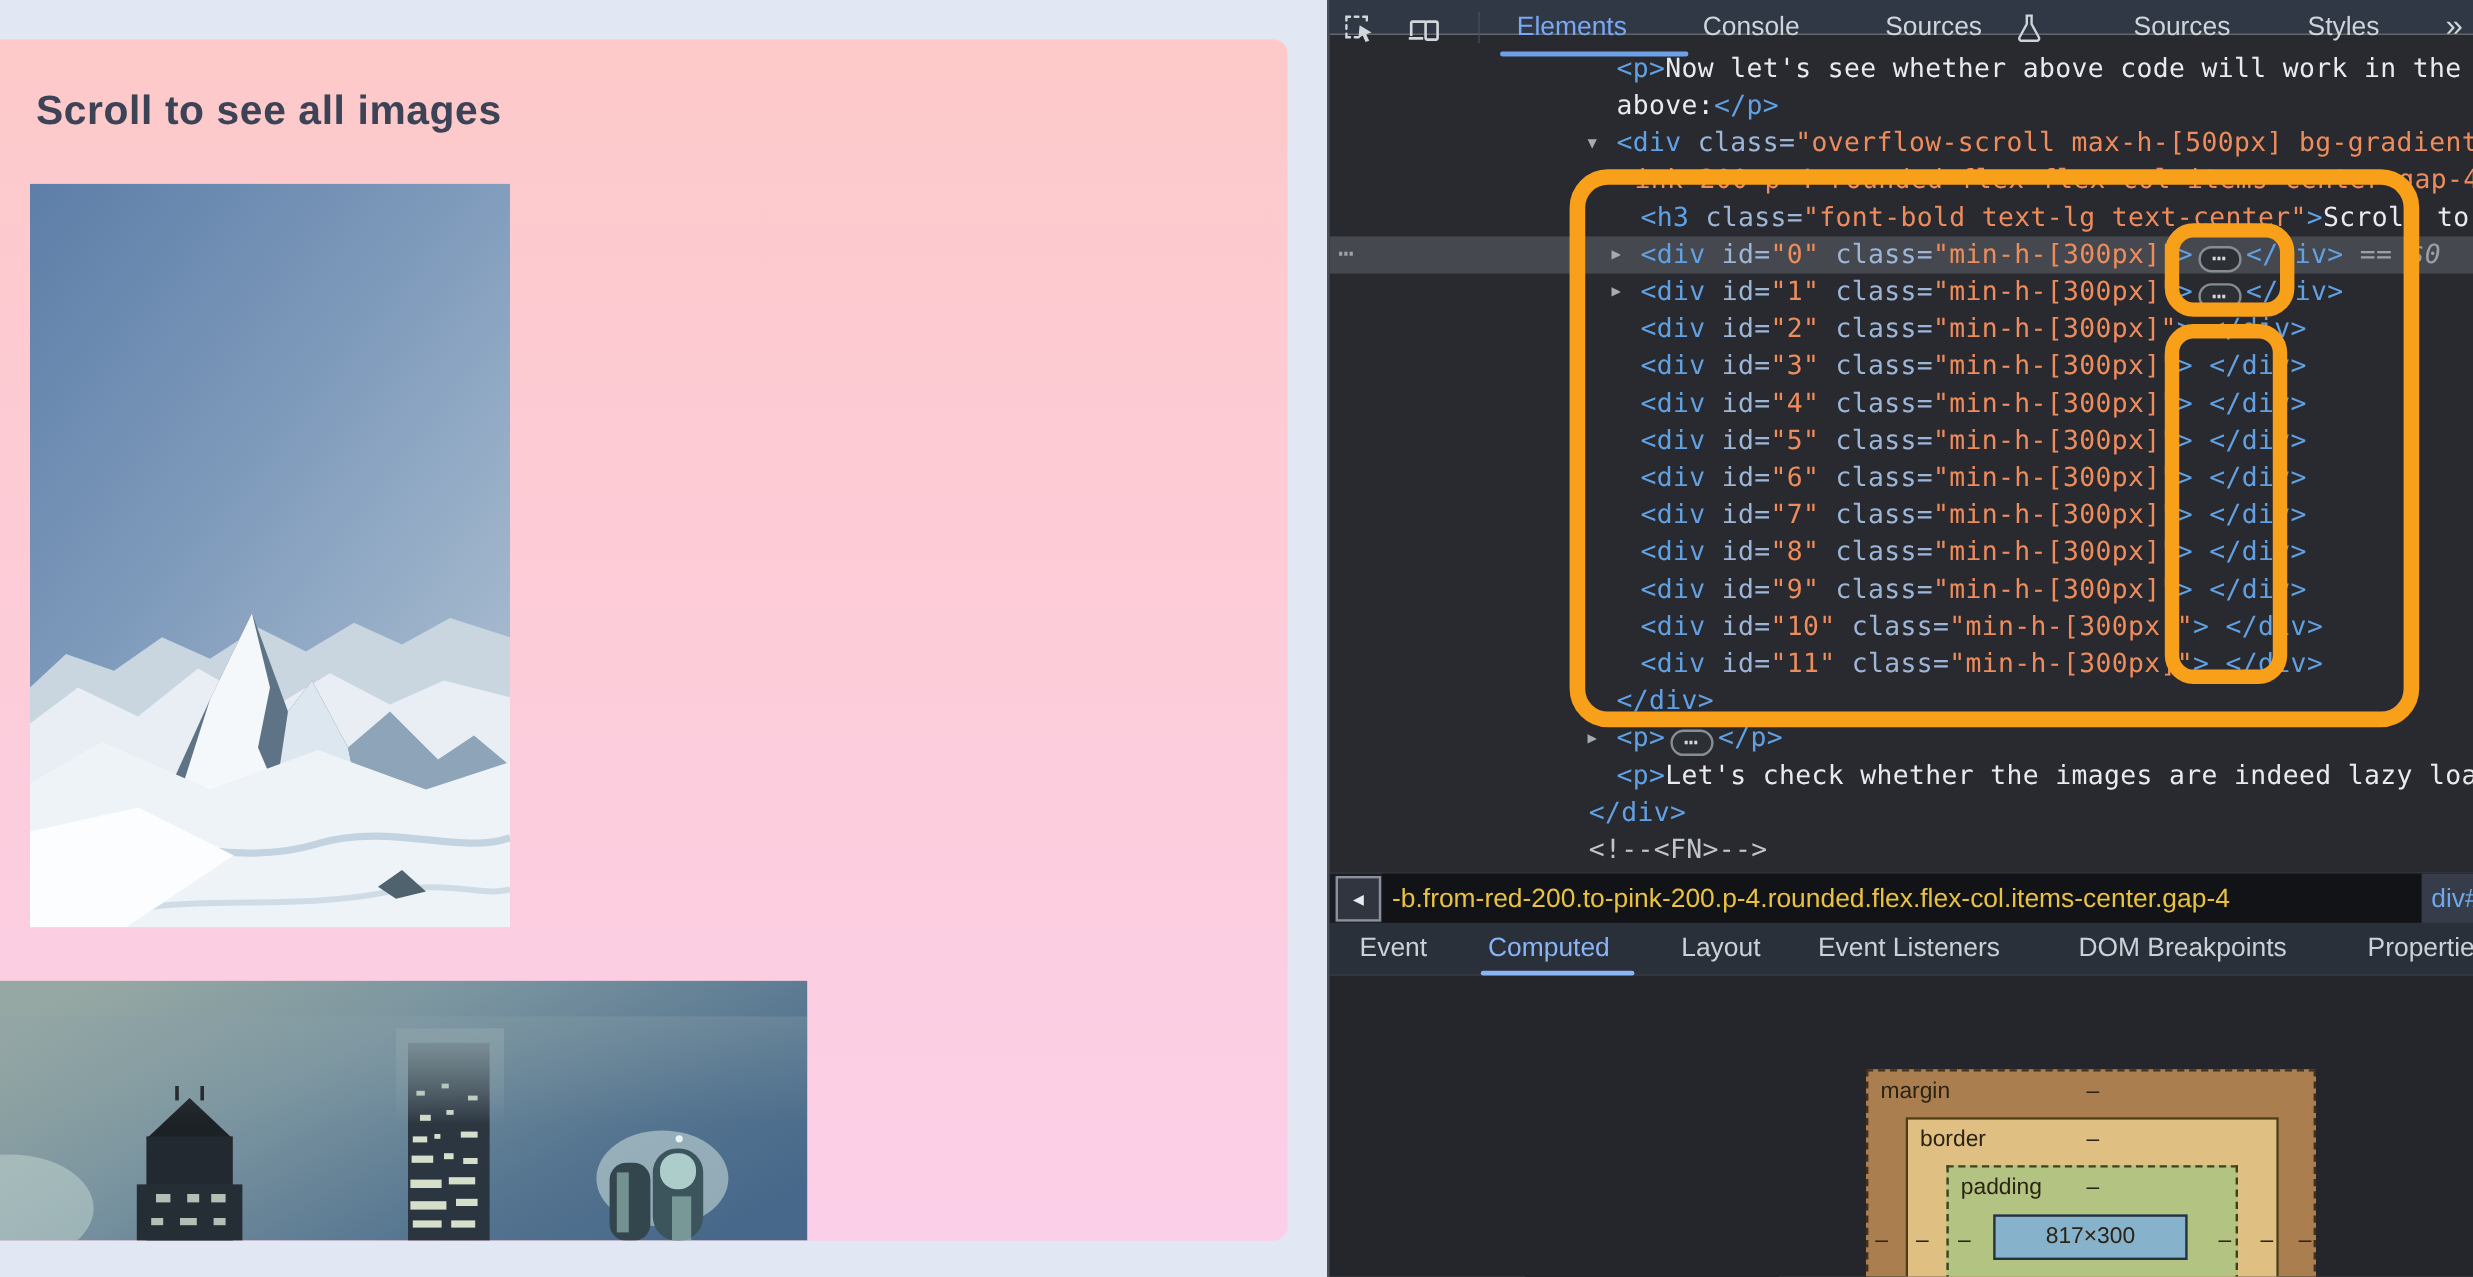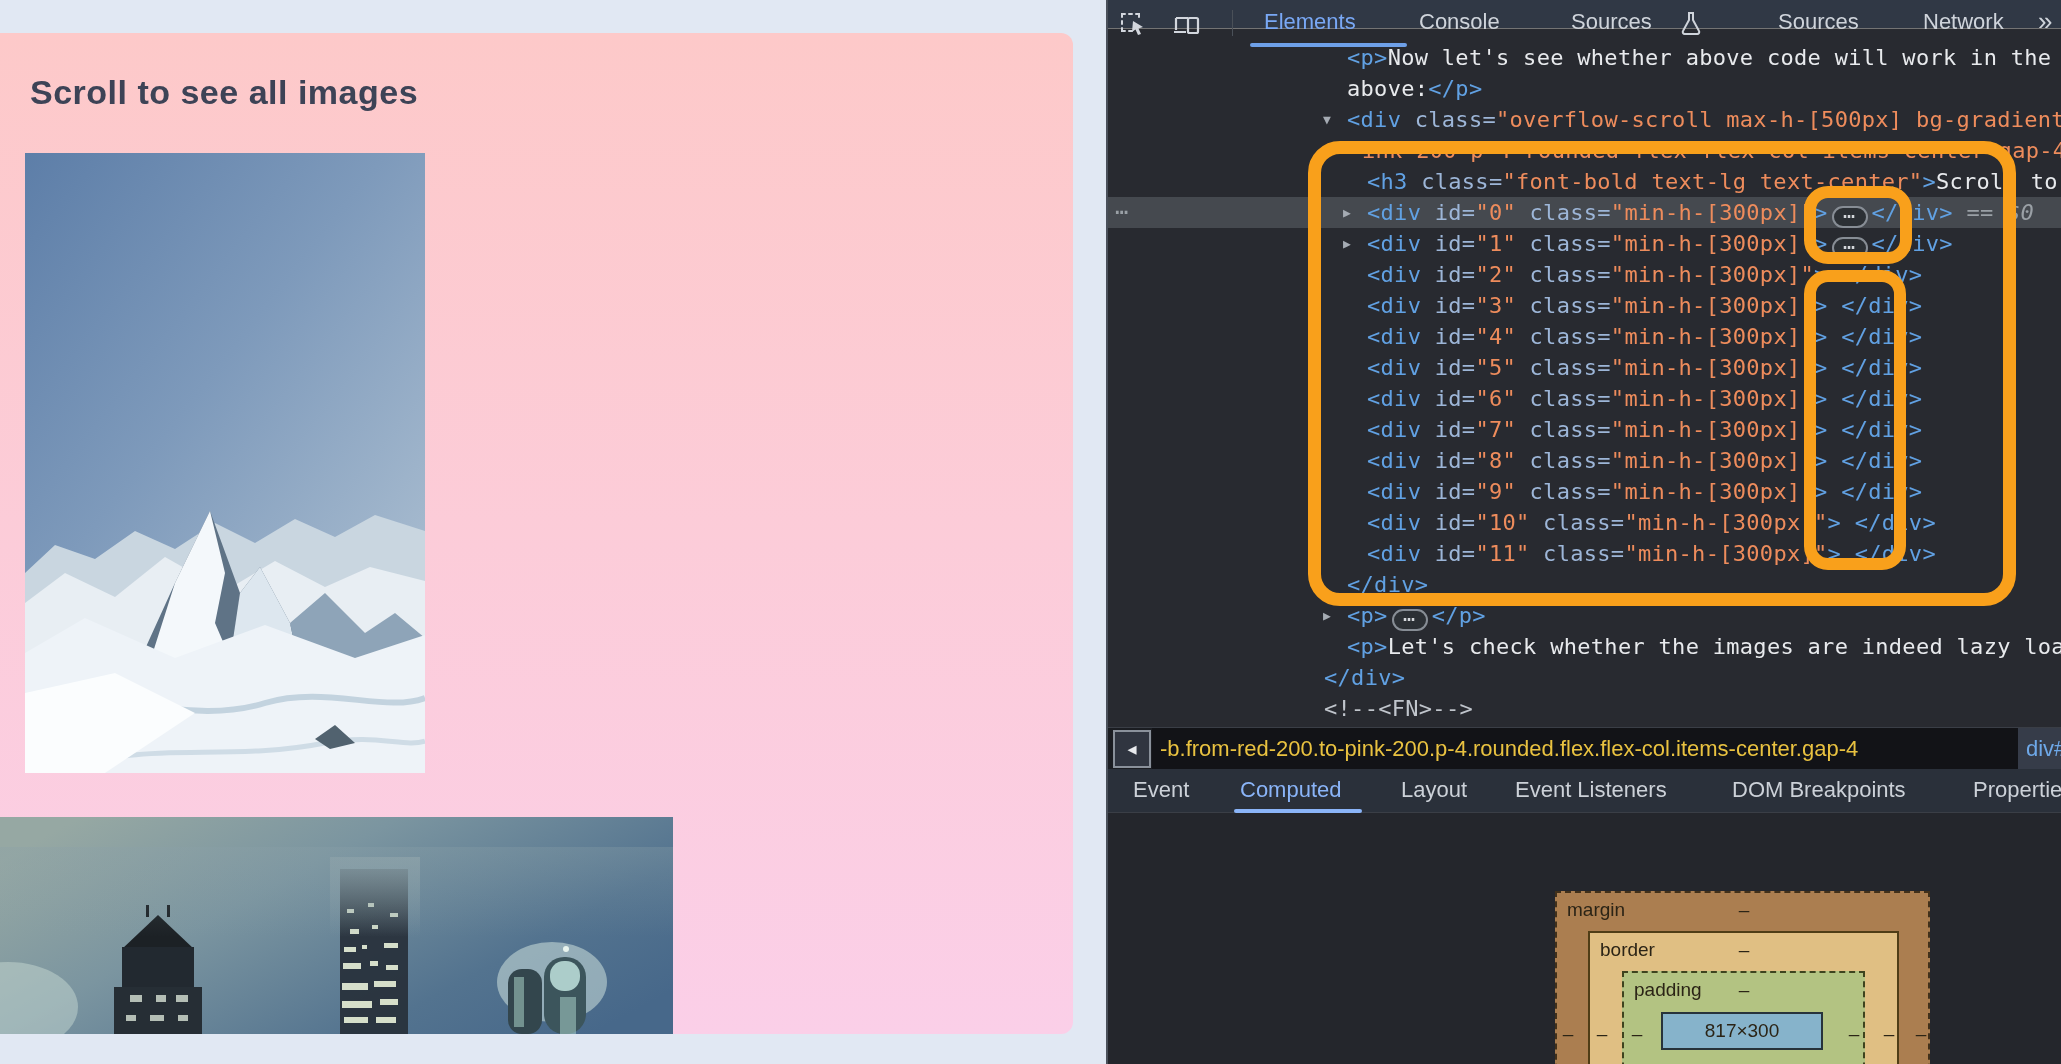--- a/index.html
+++ b/index.html
@@ -246,21 +246,21 @@
     <div class="tb-divider"></div>
     <span class="dt-tab active" style="left:156px" id="dtab0">Elements</span>
     <span class="dt-tab" style="left:311px" id="dtab1">Console</span>
     <span class="dt-tab" style="left:463px" id="dtab2">Sources</span>
     <span class="icon-btn" style="left:566px; top:8px">
       <svg width="24" height="26" viewBox="0 0 24 26" fill="none" stroke="#cfd4db" stroke-width="2">
         <path d="M9 3 H15 M10 3 V10 L4 21 A2 2 0 0 0 6 24 H18 A2 2 0 0 0 20 21 L14 10 V3"></path>
       </svg>
     </span>
     <span class="dt-tab" style="left:670px" id="dtab3">Sources</span>
-    <span class="dt-tab" style="left:815px" id="dtab4">Network</span>
+    <span class="dt-tab" style="left:815px" id="dtab4">Styles</span>
     <span class="more-tabs" id="moretabs">»</span>
     <div class="tab-underline"></div>
   </div>
 
   <div class="crumbbar">
     <div class="back-btn">◂</div>
     <div class="crumb1">-b.from-red-200.to-pink-200.p-4.rounded.flex.flex-col.items-center.gap-4</div>
     <div class="crumb2">div#</div>
   </div>
 

